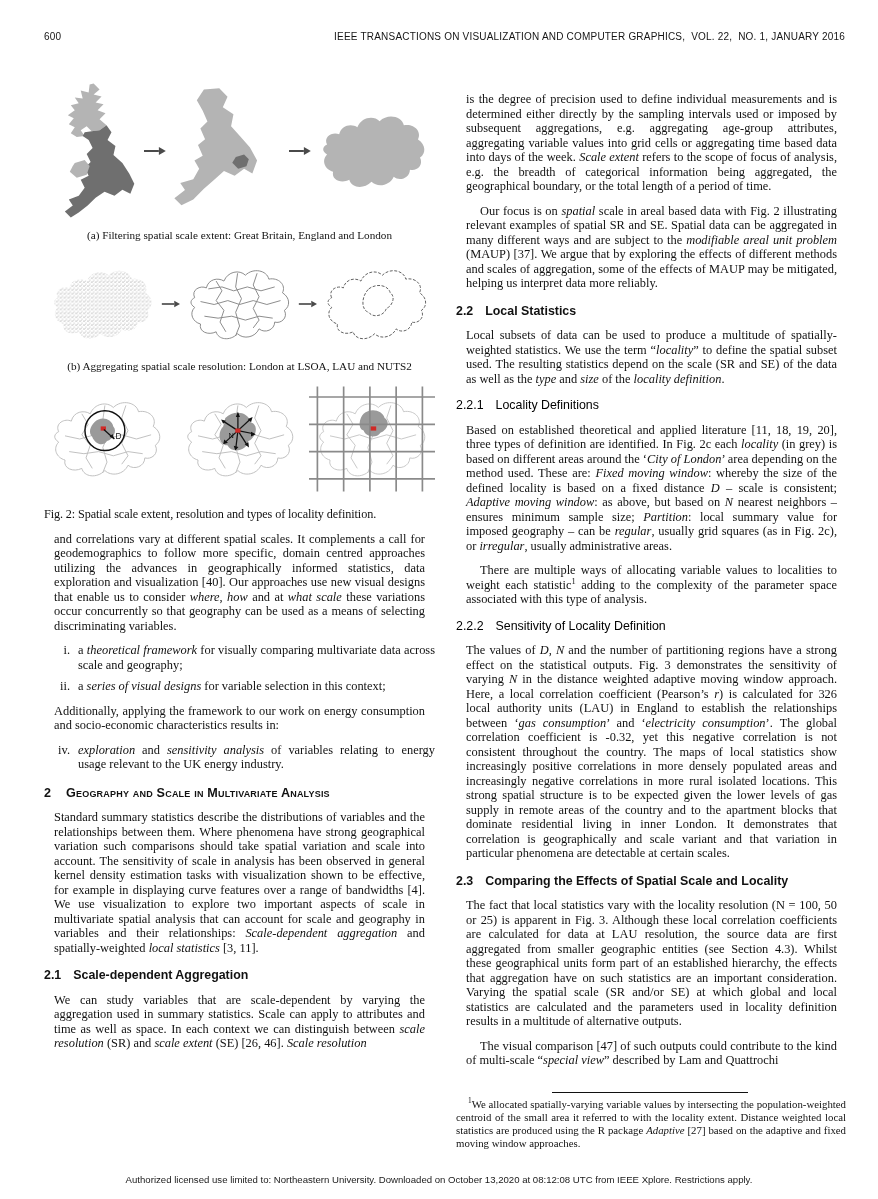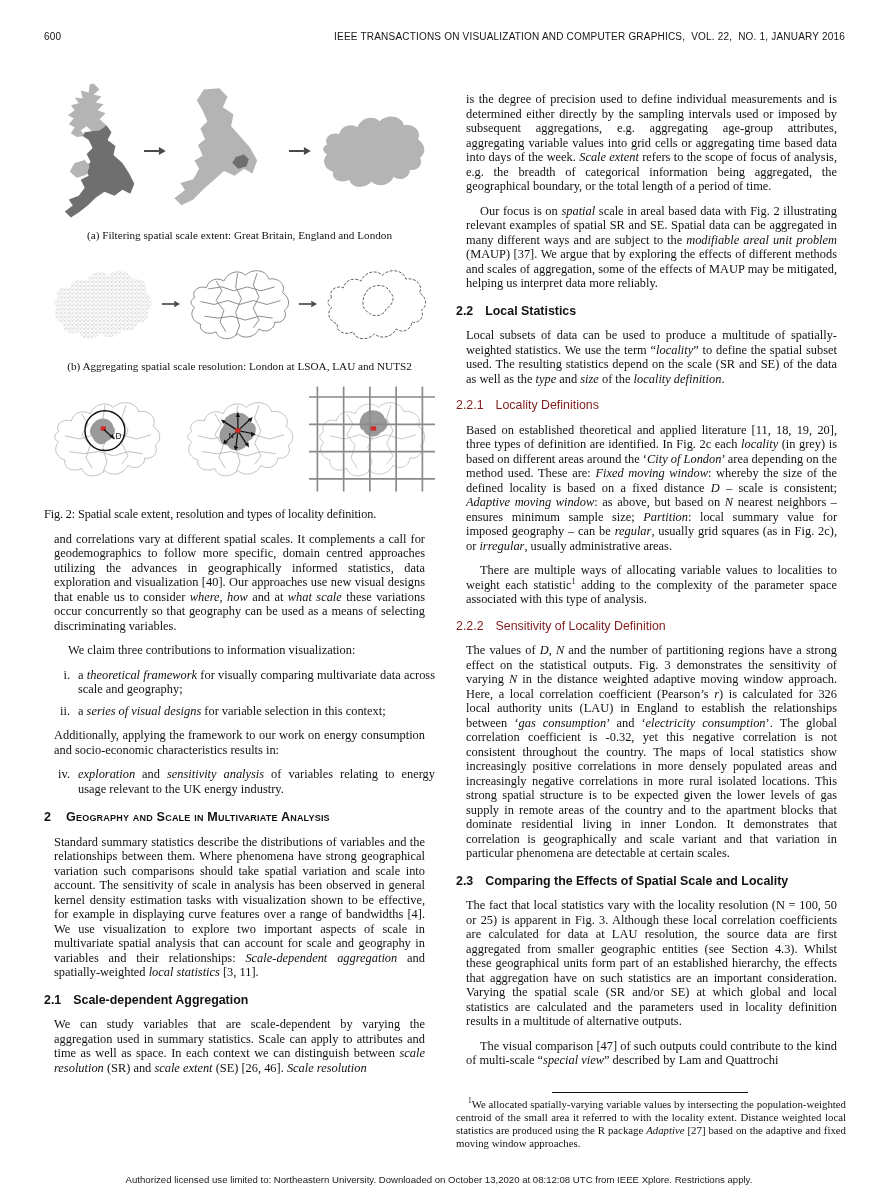--- a/index.html
+++ b/index.html
@@ -35,21 +35,21 @@
   }
   .h-sec .h-num { margin-right:15px; }
   .h-sec .h-title { font-variant:small-caps; letter-spacing:0.2px;text-align:right; }
   .h-sub {
     font-family:"Liberation Sans","DejaVu Sans",sans-serif; font-weight:bold;
     font-size:12.4px; margin:13px 0 7px 0; display:flex; text-align:left;
   }
   .h-sub .h-num { margin-right:12px; }
   .h-subsub {
     font-family:"Liberation Sans","DejaVu Sans",sans-serif; font-weight:normal;
-    font-size:12.4px; margin:12px 0 6px 0; display:flex; text-align:left; color:#7f1d1d;
+    font-size:12.4px; margin:12px 0 6px 0; display:flex; text-align:left; color:#000000;
   }
   .h-subsub .h-num { margin-right:12px; }
   
   .roman-list { margin:8px 0; }
   .roman-item { display:flex; margin:7px 0; }
   .roman-num { flex:none; width:26px; text-align:right; margin-right:8px; }
   .roman-text { flex:1; text-align:justify; }
   
   #figure2 { margin:4px 0 6px 0; }
   .fig-row { display:flex; align-items:center; justify-content:space-between; }
@@ -217,21 +217,20 @@
             <line x1="0" y1="62" x2="120" y2="62"></line>
               <line x1="0" y1="88" x2="120" y2="88"></line>
           </g>
         </svg>
       </div>
 
       <div class="fig-caption">Fig. 2: Spatial scale extent, resolution and types of locality definition.</div>
     </div>
 
     <p class="body-p">and correlations vary at different spatial scales. It complements a call for geodemographics to follow more specific, domain centred approaches utilizing the advances in geographically informed statistics, data exploration and visualization [40]. Our approaches use new visual designs that enable us to consider <i>where</i>, <i>how</i> and at <i>what scale</i> these variations occur concurrently so that geography can be used as a means of selecting discriminating variables.</p>
-    <p class="body-p indent">We claim three contributions to information visualization:</p>
 
     <div class="roman-list">
       <div class="roman-item">
         <span class="roman-num">i.</span>
         <div class="roman-text">a <i>theoretical framework</i> for visually comparing multivariate data across scale and geography;</div>
       </div>
       <div class="roman-item">
         <span class="roman-num">ii.</span>
         <div class="roman-text">a <i>series of visual designs</i> for variable selection in this context;</div>
       </div>

